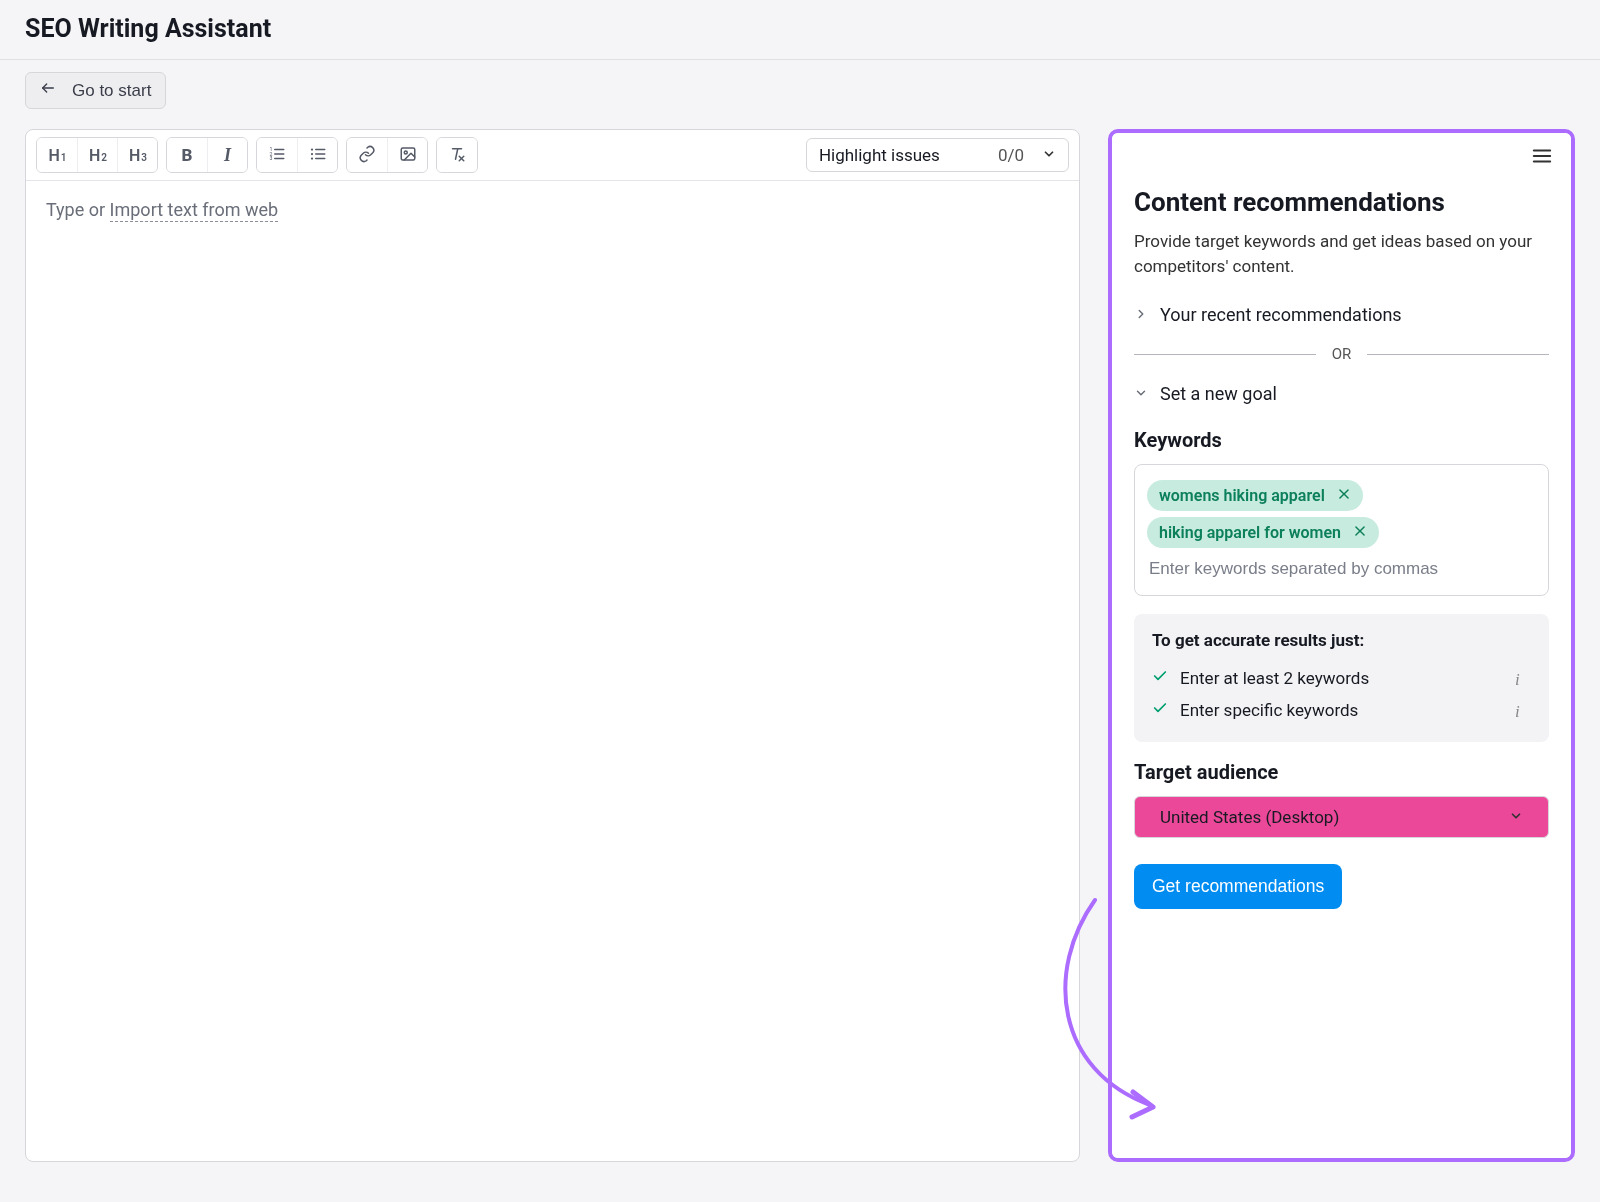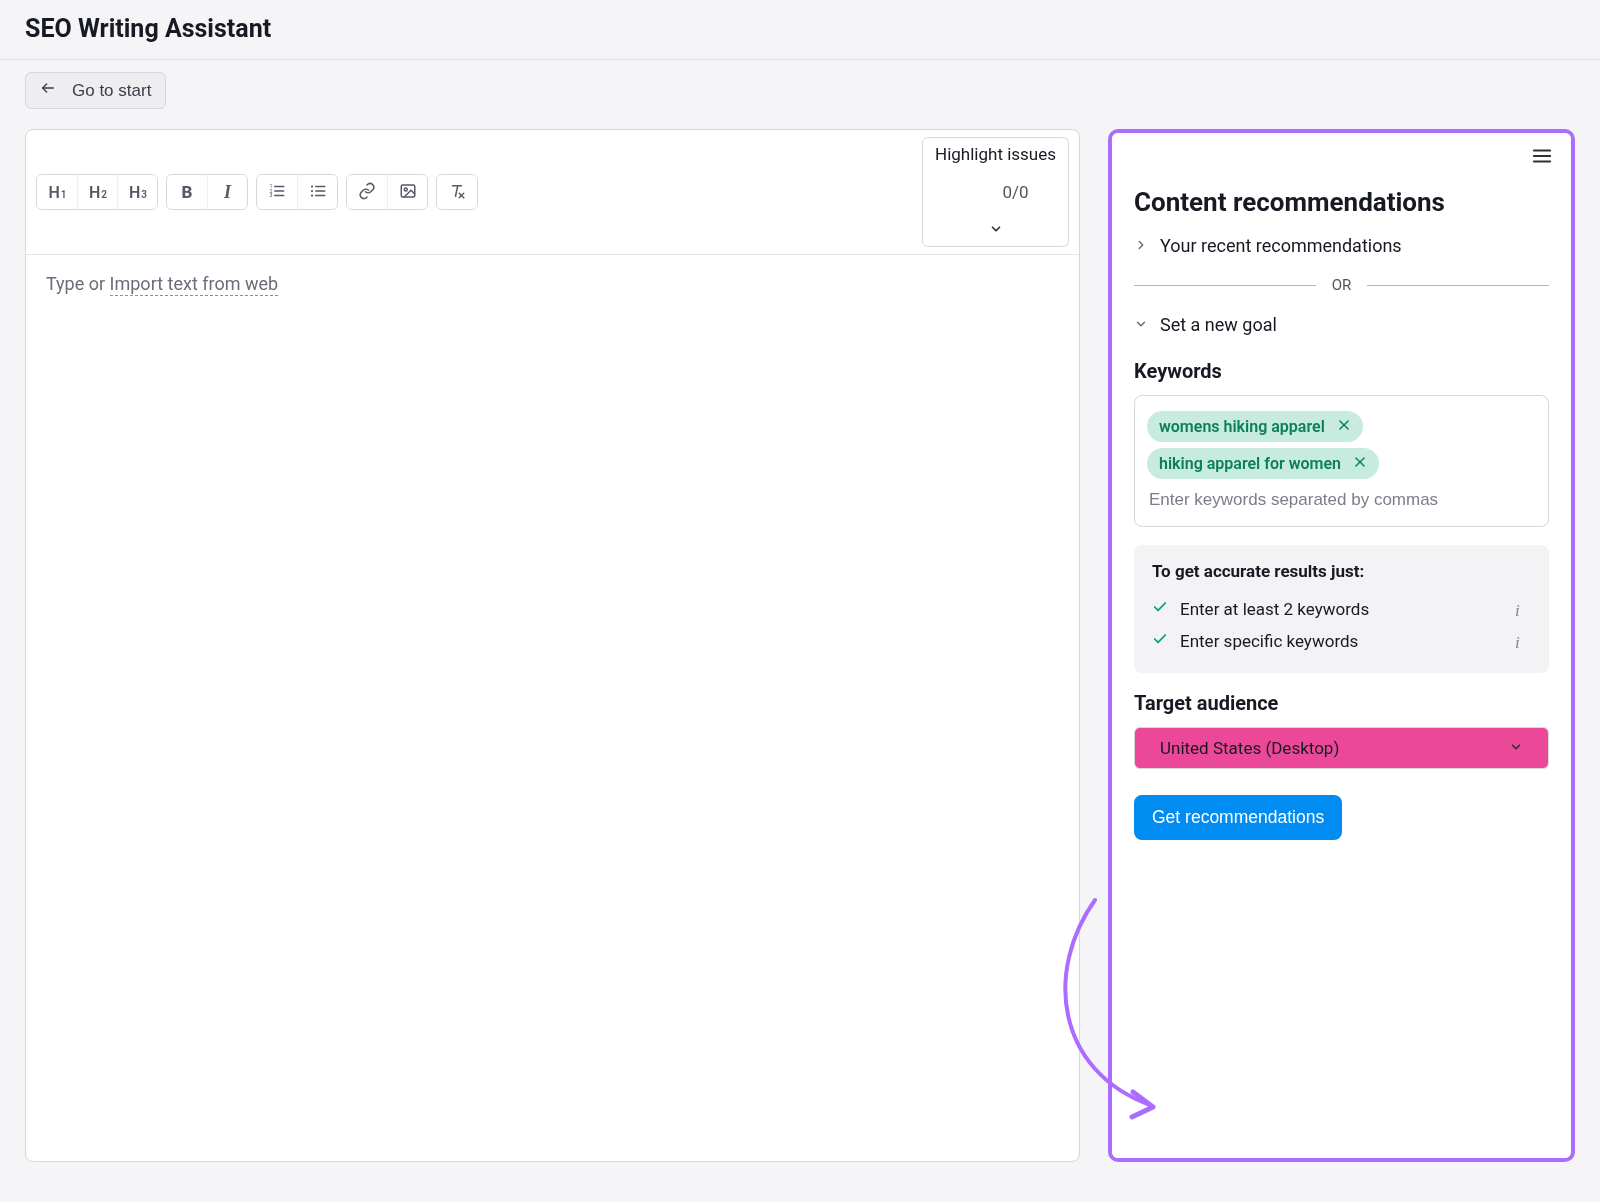--- a/index.html
+++ b/index.html
@@ -86,21 +86,20 @@
     .highlight-select {
       display: inline-flex;
       align-items: center;
       gap: 18px;
       border: 1px solid #d7d7db;
       border-radius: 6px;
       padding: 6px 12px;
       background: #fff;
       cursor: pointer;
       font-size: 17px;
-      flex-direction: column;
     }
     .highlight-select .count { color: #555; margin-left: 40px; }
     .highlight-select svg { width: 14px; height: 14px; stroke: #333; }
     .editor-body {
       flex: 1;
       padding: 18px 20px;
       color: #6a6e79;
       font-size: 18px;
     }
     .editor-body a {
@@ -381,20 +380,21 @@
             <svg viewBox="0 0 24 24" fill="none" stroke-width="2" stroke-linecap="round">
                 <line x1="3" y1="6" x2="21" y2="6"></line>
                 <line x1="3" y1="12" x2="21" y2="12"></line>
                 <line x1="3" y1="18" x2="21" y2="18"></line>
               </svg>
           </span>
         </span>
       </div>
       <div class="panel-body">
         <h2>Content recommendations</h2>
+        <p class="panel-desc">Provide target keywords and get ideas based on your competitors' content.</p>
 
         <div class="accordion-row">
           <span>
             <svg viewBox="0 0 24 24" fill="none" stroke-width="2.5" stroke-linecap="round" stroke-linejoin="round">
                 <polyline points="9 6 15 12 9 18"></polyline>
               </svg>
           </span>
           <span>Your recent recommendations</span>
         </div>
 

